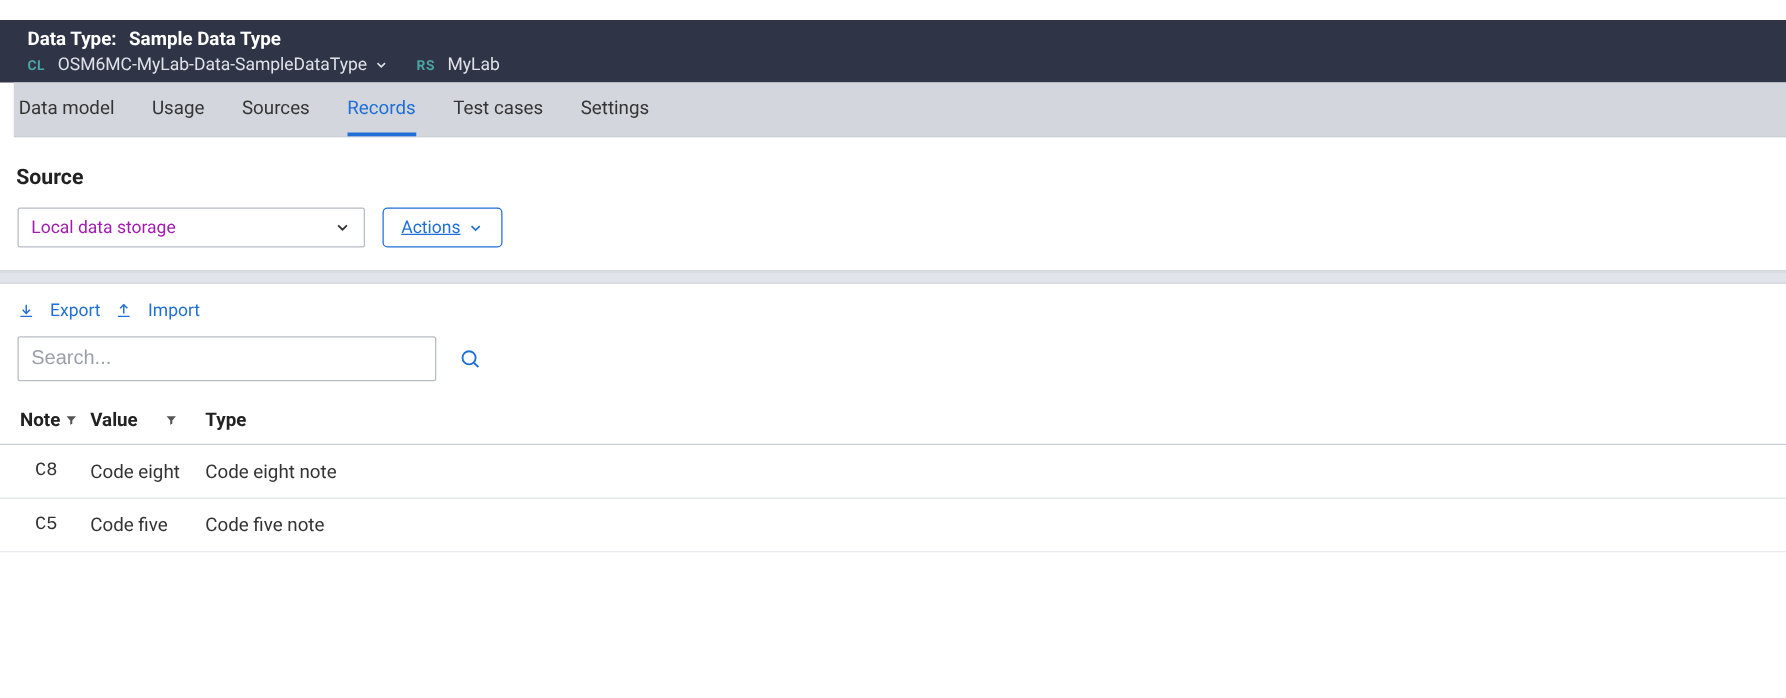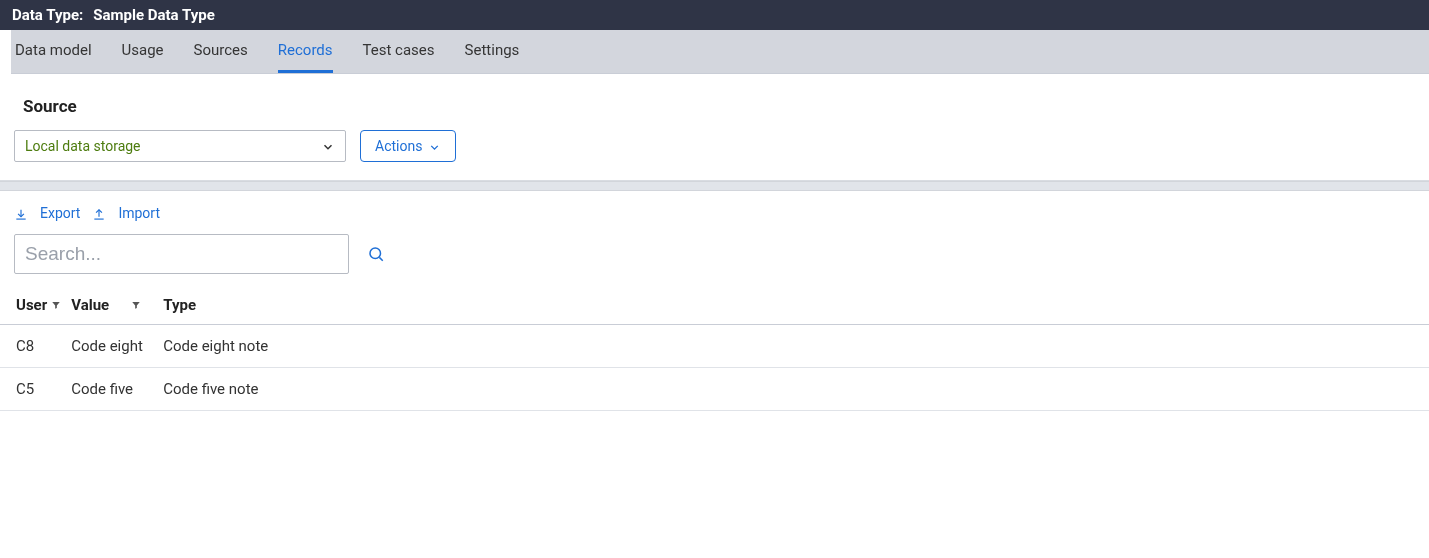--- a/index.html
+++ b/index.html
@@ -10,21 +10,22 @@
     body {
       font-family: -apple-system, BlinkMacSystemFont, "Segoe UI", Roboto, "Helvetica Neue", Arial, sans-serif;
       font-size: 14px;
       color: #333;
       background: #fff;
       width: 1429px;
     }
     .header {
       background: #2f3446;
       color: #fff;
-      padding: 6px 8px 6px 12px;
+      padding: 6px 8px 6px 22px;
+      margin-top: 16px;
     }
     .header-top {
       display: flex;
       align-items: center;
       gap: 10px;
     }
     .header-label {
       font-weight: 700;
       font-size: 15px;
       color: #fff;
@@ -82,55 +83,56 @@
       border-bottom: 3px solid transparent;
     }
     .tab.active {
       color: #1f6fd6;
       border-bottom-color: #1f6fd6;
     }
     .section-title {
       font-size: 17px;
       font-weight: 700;
       color: #222;
-      padding: 22px 20px 14px 23px;
+      padding: 22px 20px 14px 13px;
       background: #fff;
     }
     .controls-row {
       display: flex;
       align-items: center;
       padding: 0 14px 18px 14px;
       gap: 14px;
       background: #fff;
       border-bottom: 1px solid #d9dce2;
     }
     .select-box {
       display: flex;
       align-items: center;
       justify-content: space-between;
       border: 1px solid #b7bbc3;
       background: #fff;
       padding: 7px 10px;
-      width: 332px;
-      font-size: 14px;
-      color: #4d7c0f;
+      width: 278px;
+      font-size: 14px;
+      color: #a21caf;
       cursor: pointer;
       border-radius: 2px;
     }
     .actions-btn {
       display: inline-flex;
       align-items: center;
       gap: 6px;
       border: 1px solid #1f6fd6;
       background: #fff;
       color: #1f6fd6;
       padding: 7px 14px;
       font-size: 14px;
       cursor: pointer;
       border-radius: 4px;
+      text-decoration: underline;
     }
     .grey-strip {
       background: #e1e4ea;
       height: 10px;
       border-top: 1px solid #d2d5db;
       border-bottom: 1px solid #d2d5db;
     }
     .toolbar-links {
       display: flex;
       align-items: center;
@@ -147,21 +149,21 @@
     }
     .search-row {
       display: flex;
       align-items: center;
       gap: 14px;
       padding: 0 14px 14px 14px;
     }
     .search-input {
       border: 1px solid #b7bbc3;
       padding: 8px 10px;
-      font-size: 19px;
+      font-size: 16px;
       width: 335px;
       color: #333;
       border-radius: 2px;
     }
     .search-input::placeholder {
       color: #9aa0aa;
     }
     .search-icon-btn {
       color: #1f6fd6;
       cursor: pointer;
@@ -191,21 +193,22 @@
       width: 92px;
     }
     .table td {
       font-size: 15px;
       color: #333;
       padding: 12px 10px 12px 0;
       border-bottom: 1px solid #e0e3e8;
       vertical-align: top;
     }
     .table td:first-child {
-      padding-left: 16px;
+      padding-left: 28px;
+      font-family: Liberation Mono, monospace;
     }
     .th-inner {
       display: inline-flex;
       align-items: center;
       gap: 4px;
     }
     .filter-glyph {
       font-size: 10px;
       color: #666;
     }
@@ -214,20 +217,33 @@
       vertical-align: middle;
     }
   </style>
 </head>
 <body>
 
 <div class="header">
   <div class="header-top">
     <span class="header-label">Data Type:</span>
     <span class="header-value">Sample Data Type</span>
+  </div>
+  <div class="header-bottom">
+    <span class="badge-cl">CL</span>
+    <span>
+      <span class="header-class">OSM6MC-MyLab-Data-SampleDataType</span>
+      <span class="chevron-down">
+        <svg width="12" height="12" viewBox="0 0 24 24" fill="none" stroke="currentColor" stroke-width="2.5">
+            <polyline points="6 9 12 15 18 9"></polyline>
+          </svg>
+      </span>
+    </span>
+    <span class="badge-rs">RS</span>
+    <span class="header-app">MyLab</span>
   </div>
 </div>
 
 <div class="tabbar">
   <div class="tab">Data model</div>
   <div class="tab">Usage</div>
   <div class="tab">Sources</div>
   <div class="tab active">Records</div>
   <div class="tab">Test cases</div>
   <div class="tab">Settings</div>
@@ -289,21 +305,21 @@
       </svg>
     </span>
   </button>
 </div>
 
 <table class="table">
   <thead>
     <tr>
       <th>
         <span class="th-inner">
-          <span>User</span>
+          <span>Note</span>
           <span class="filter-glyph">
             <svg width="10" height="10" viewBox="0 0 24 24" fill="#555">
                 <path d="M3 5h18l-7 8v6l-4 2v-8z"></path>
               </svg>
           </span>
         </span>
       </th>
       <th class="col-value">
         <span class="th-inner">
           <span>Value</span>

